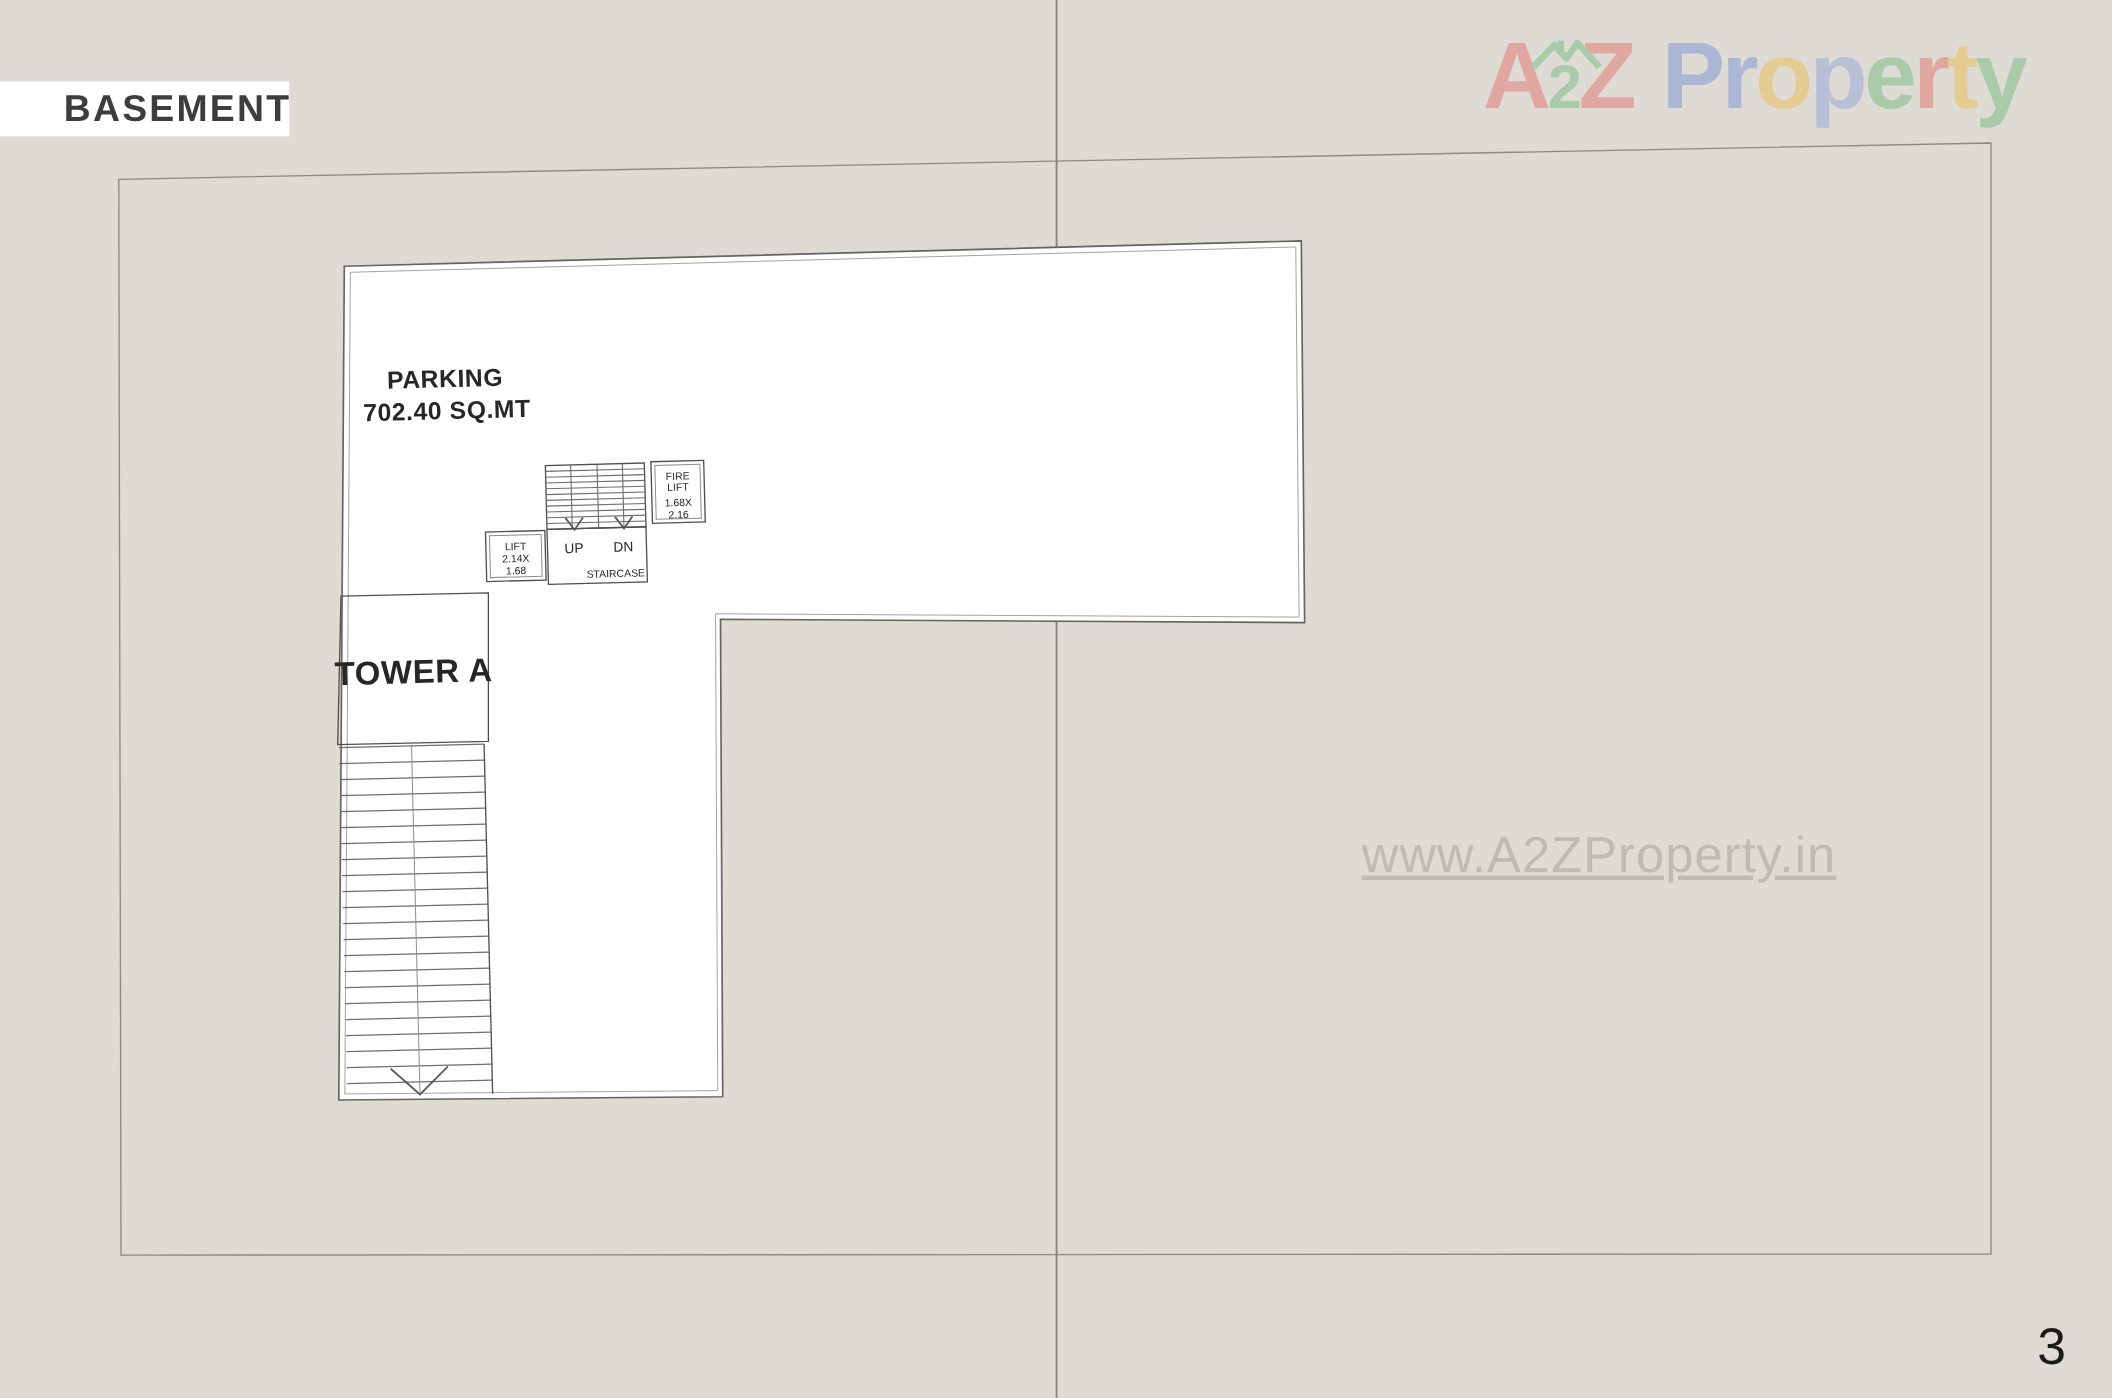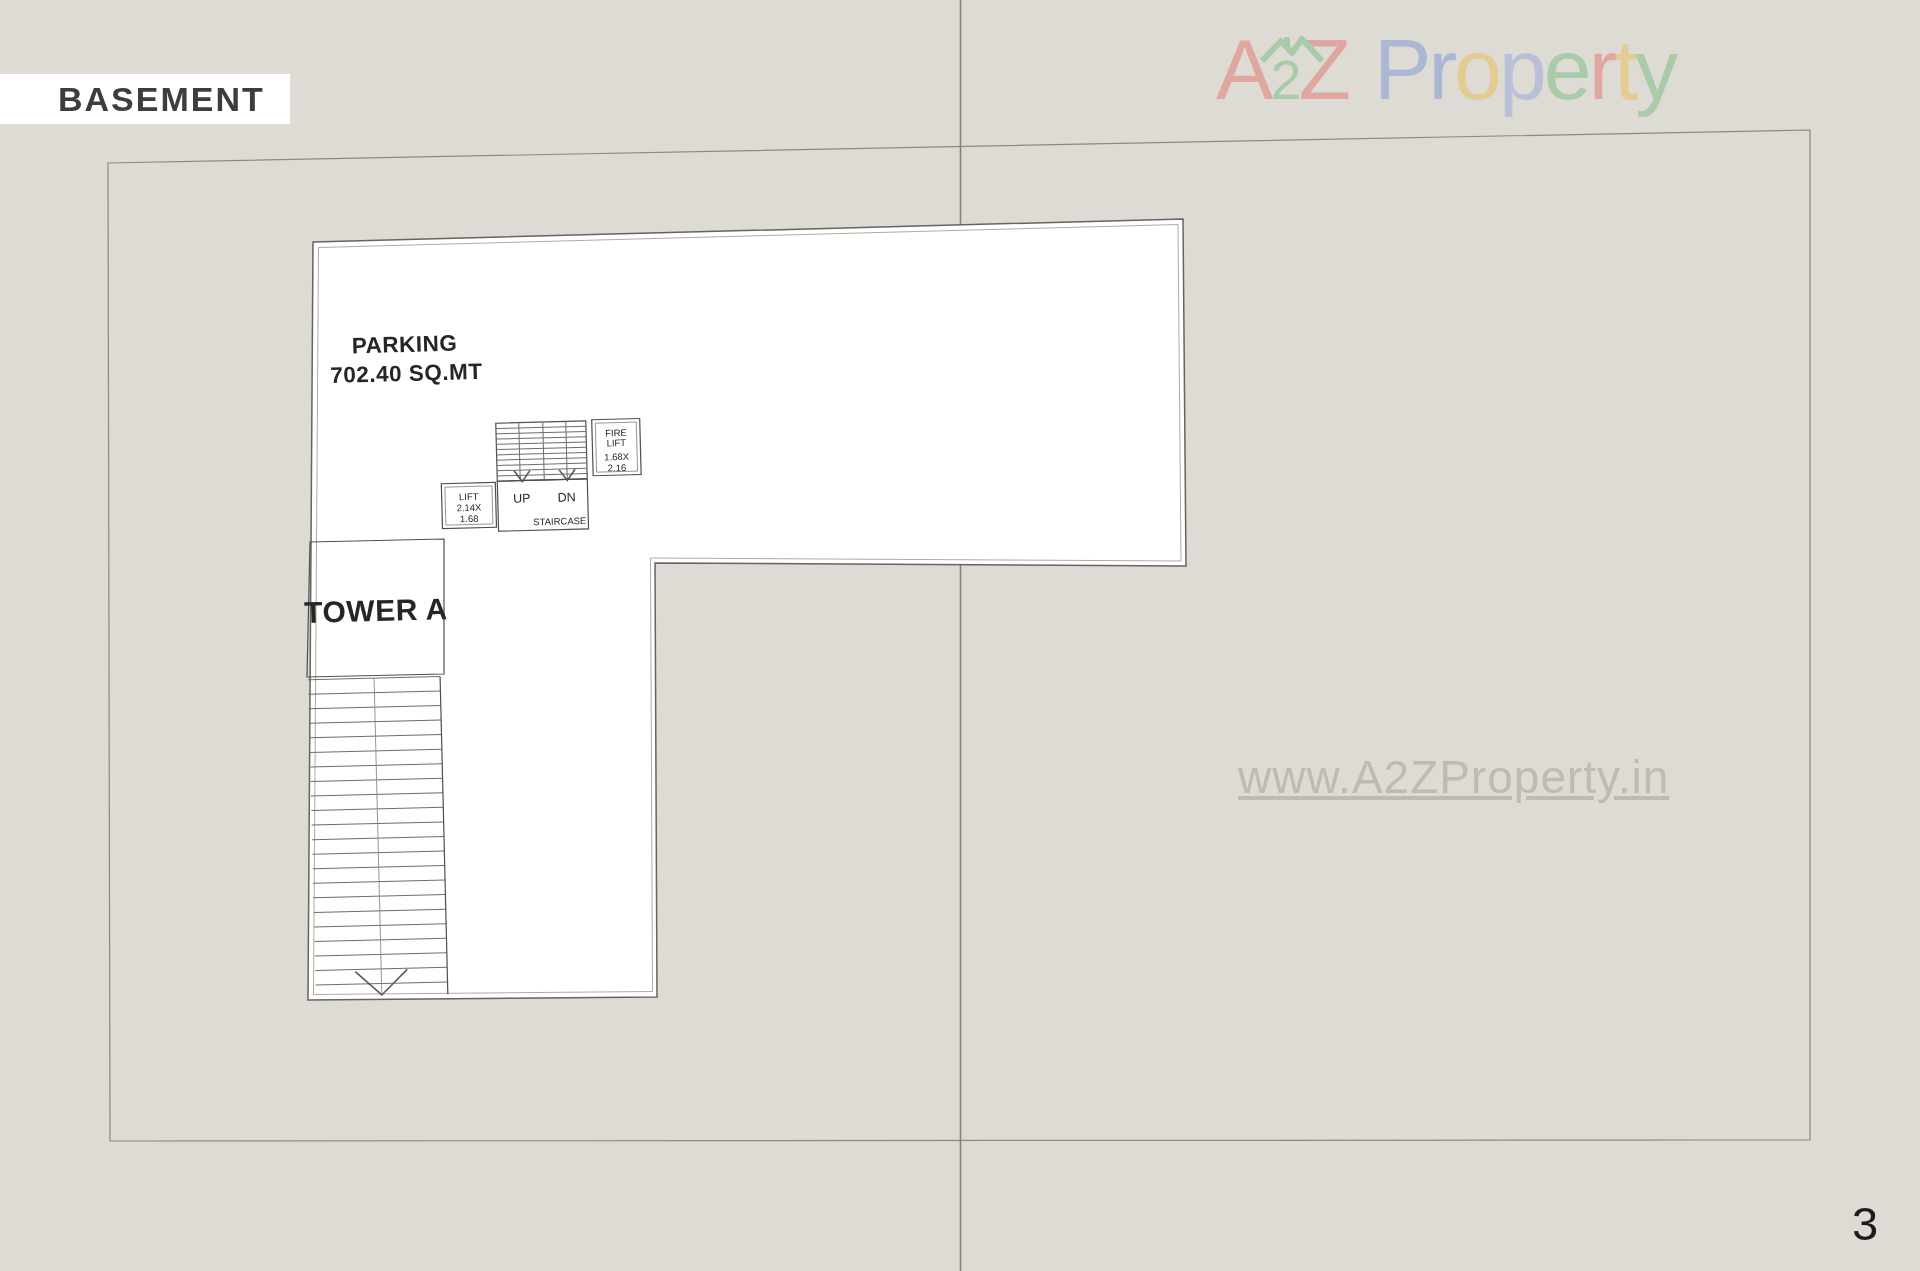--- a/index.html
+++ b/index.html
@@ -21,28 +21,28 @@
   .step{stroke:#6f6d69;stroke-width:1;}
   .arrow{fill:none;stroke:#5a5a5a;stroke-width:1.6;}
   text{fill:#262626;font-family:"Liberation Sans",sans-serif;}
   .t22{font-weight:bold;font-size:22.5px;letter-spacing:.5px;}
   .t30{font-weight:bold;font-size:30px;letter-spacing:.5px;}
   .t12{font-size:12.5px;}
   .t9{font-size:9.5px;}
 
   
   .title-box{
-    position:absolute;left:0;top:74px;width:290px;height:50px;background:#ffffff;
+    position:absolute;left:0;top:74px;width:263px;height:50px;background:#ffffff;
     display:flex;align-items:center;padding-left:58px;box-sizing:border-box;z-index:3;
   }
   .title-box span{font-size:34px;font-weight:bold;color:#3d3d3d;letter-spacing:2px;}
 
   .logo{
-    position:absolute;left:1216px;top:26px;z-index:3;opacity:.38;
-    font-size:86px;font-weight:normal;letter-spacing:-3px;line-height:1;white-space:nowrap;
+    position:absolute;left:1348px;top:26px;z-index:3;opacity:.38;
+    font-size:86px;font-weight:bold;letter-spacing:-3px;line-height:1;white-space:nowrap;
   }
   .logo .sm{font-size:56px;}
   .logo .gap{display:inline-block;width:26px;}
   .logo-house{position:absolute;left:44px;top:6px;width:76px;height:36px;}
 
   .watermark{
     position:absolute;left:1238px;top:750px;z-index:2;
     font-size:46px;color:rgba(110,105,98,0.28);letter-spacing:1px;white-space:nowrap;text-decoration:underline;
   }
   .page-num{

